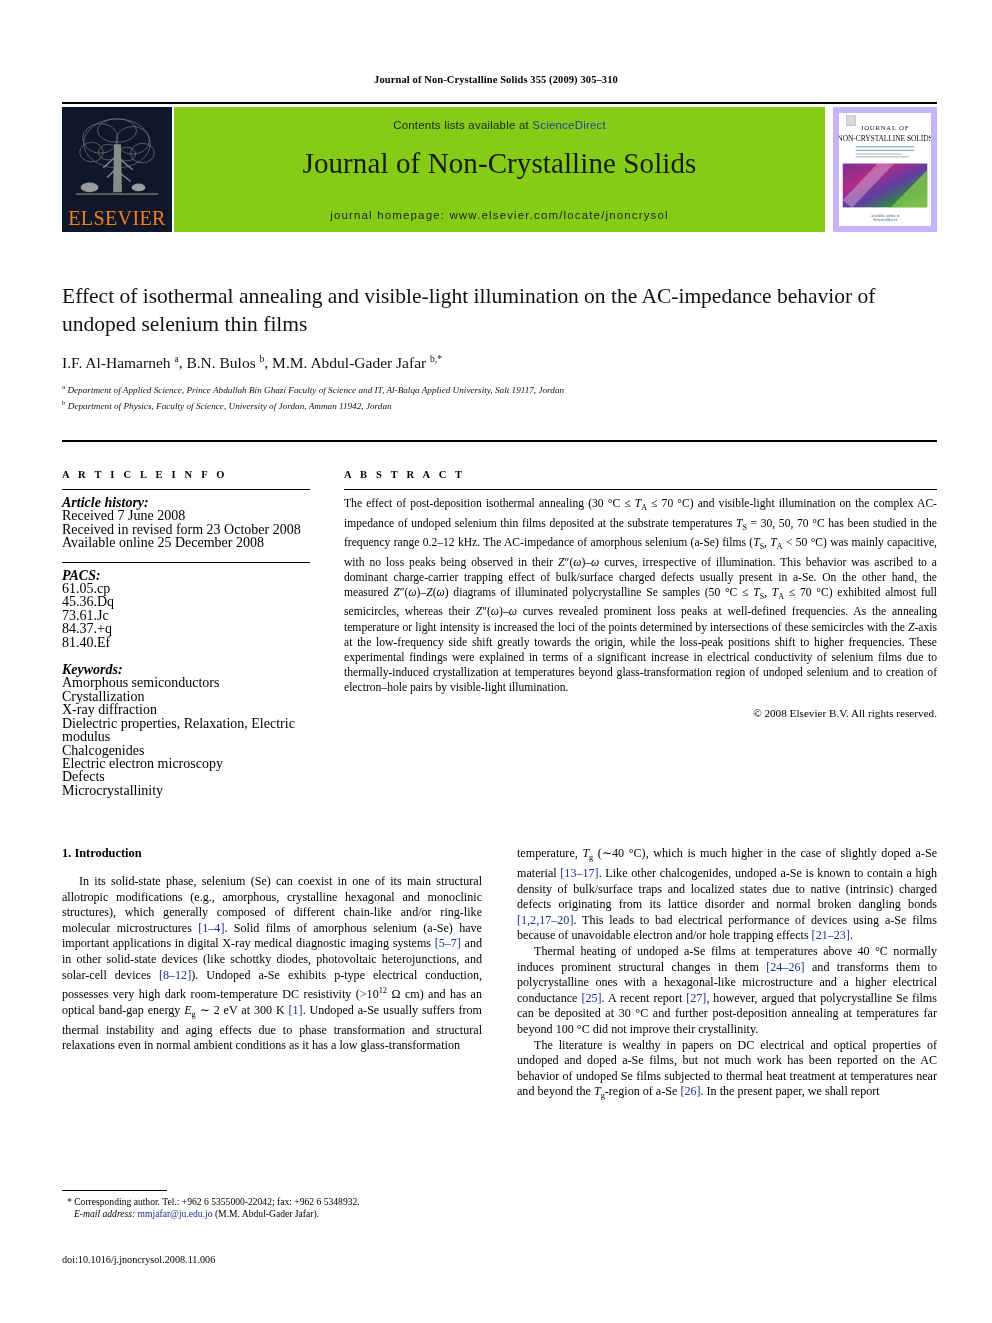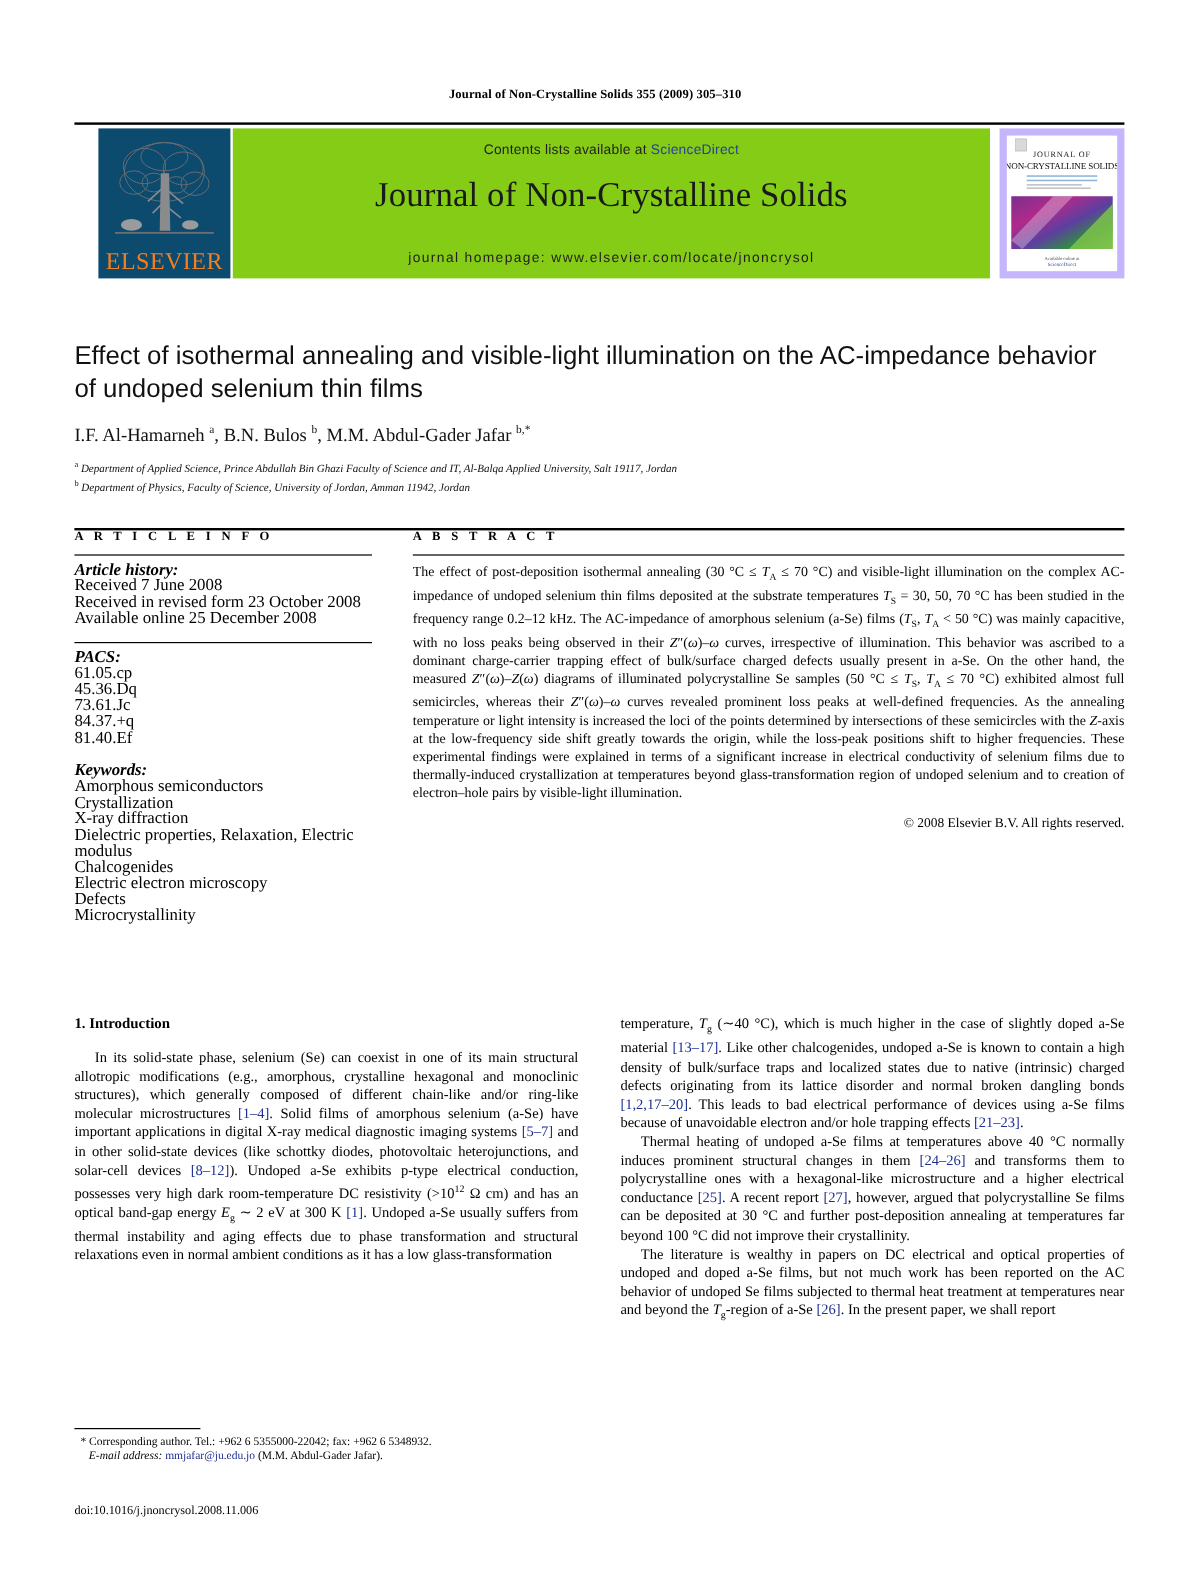--- a/index.html
+++ b/index.html
@@ -49,22 +49,21 @@
     top: 3px; left: 0;
     width: 875px;
     height: 125px;
     display: flex;
     align-items: stretch;
   }
   .elsevier-logo {
     width: 110px;
     flex: 0 0 110px;
     position: relative;
-    background: #0c4a6e;
-    margin-left: 20px;
+    background: #0f172a;
   }
   .tree-svg {
     position: absolute;
     left: 6px; top: 2px;
     width: 98px; height: 98px;
   }
   .elsevier-word {
     position: absolute;
     bottom: 2px; left: 0;
     width: 110px;
@@ -121,21 +120,21 @@
   }
 
   
   .title-block {
     position: absolute;
     left: 62px;
     top: 282px;
     width: 875px;
   }
   .paper-title {
-    font-family: Liberation Sans, sans-serif;
+    font-family: Liberation Serif, serif;
     font-size: 21.5px;
     line-height: 28px;
     font-weight: normal;
     color: #111;
     margin: 0;
   }
   .authors {
     margin-top: 16px;
     font-family: "Liberation Serif", serif;
     font-size: 15.5px;
@@ -159,21 +158,21 @@
     vertical-align: super;
   }
 
   
   .info-abstract {
     position: absolute;
     left: 62px;
     top: 440px;
     width: 875px;
     border-top: 2.2px solid #000;
-    padding-top: 0;
+    padding-top: 27px;
     display: flex;
   }
   .col-info {
     width: 248px;
     flex: 0 0 248px;
     margin-right: 34px;
   }
   .col-abstract {
     flex: 1 1 auto;
   }

